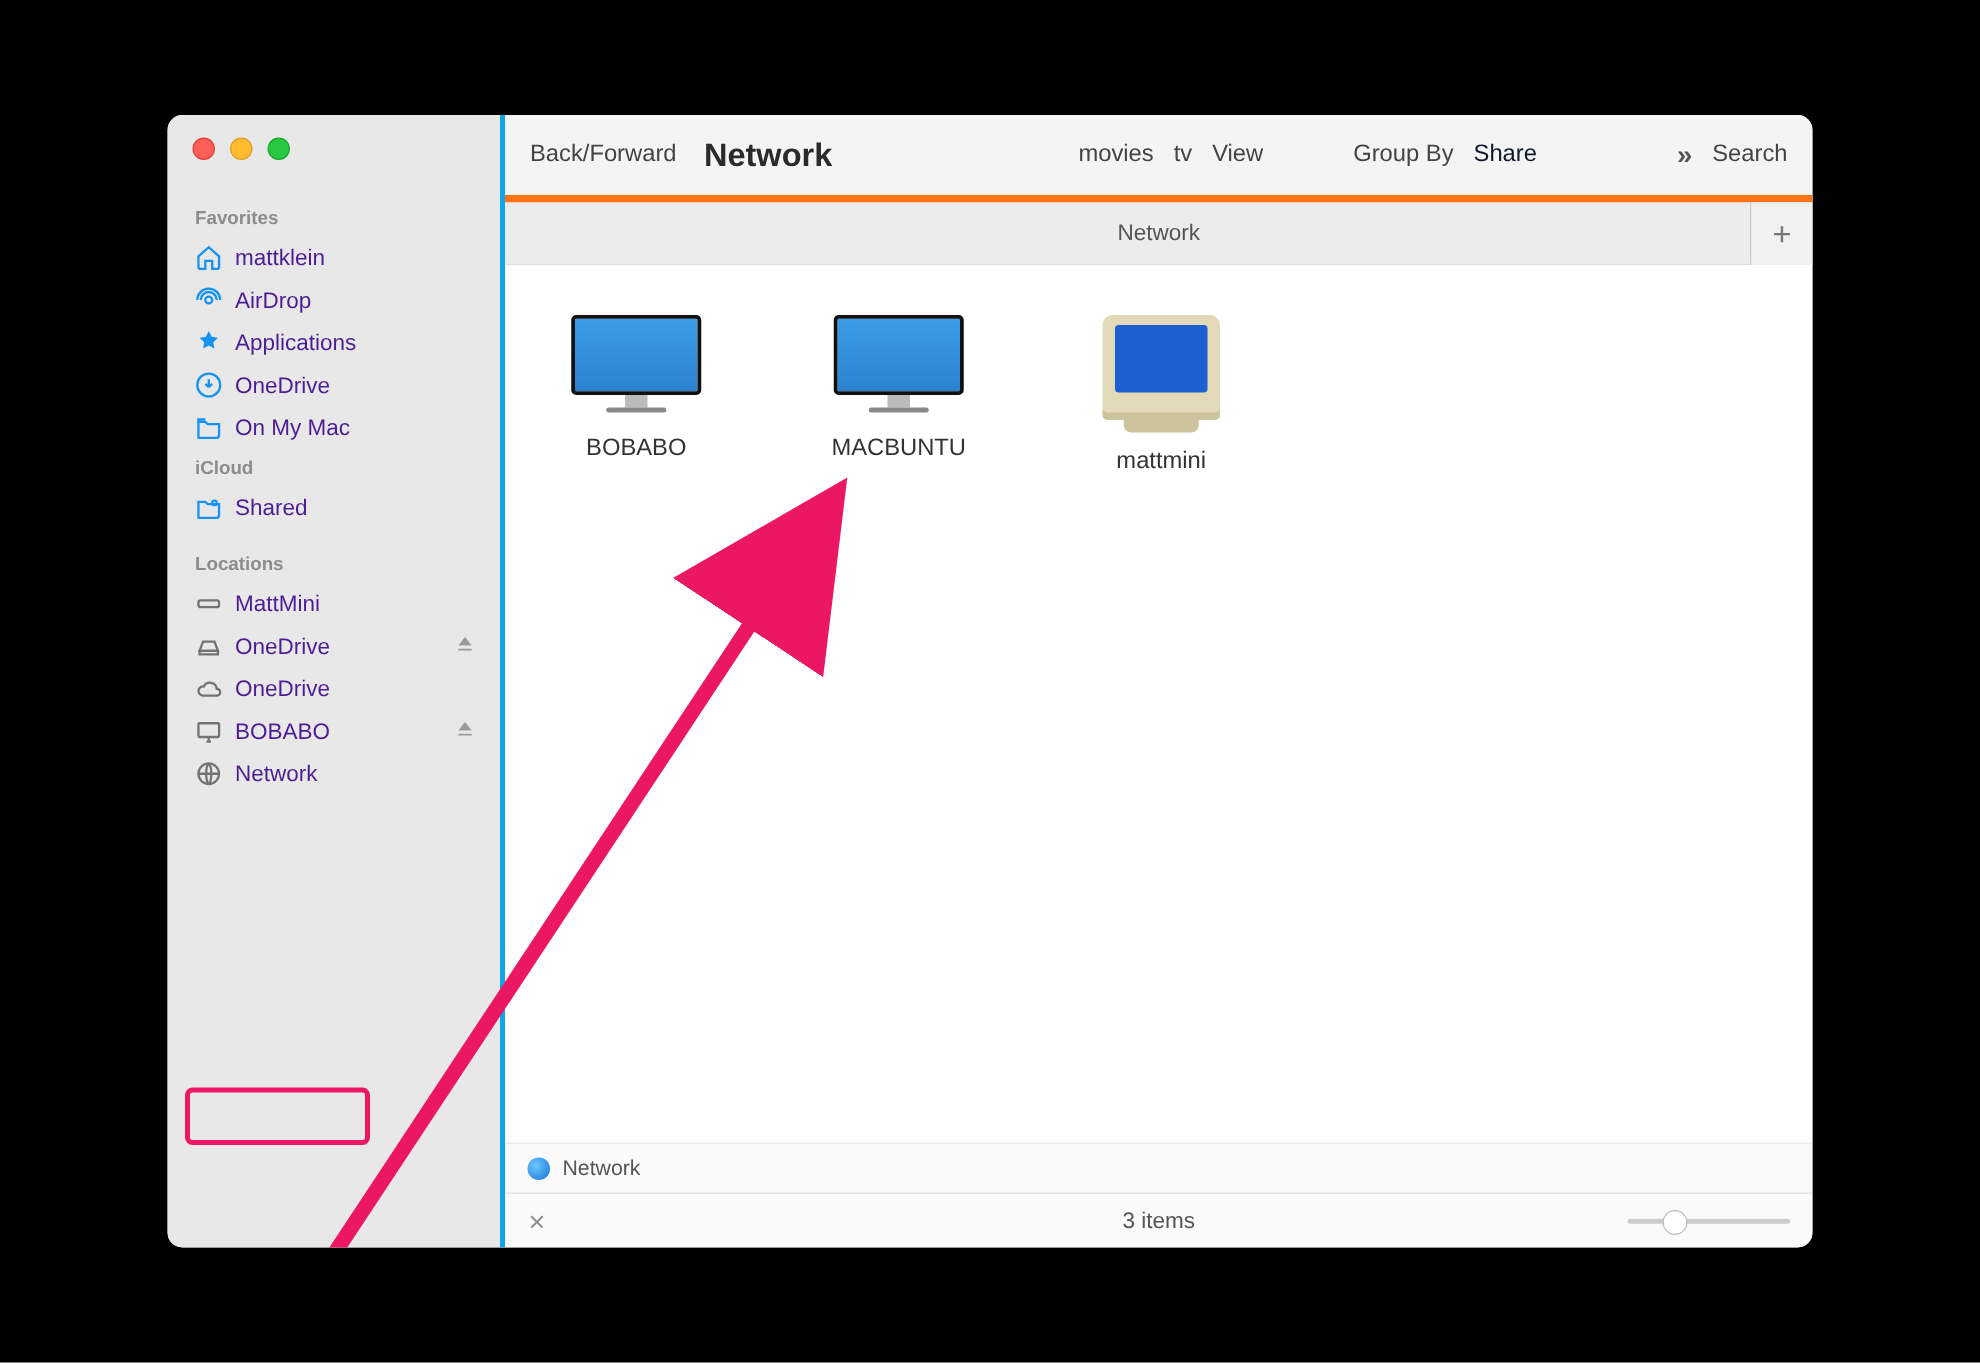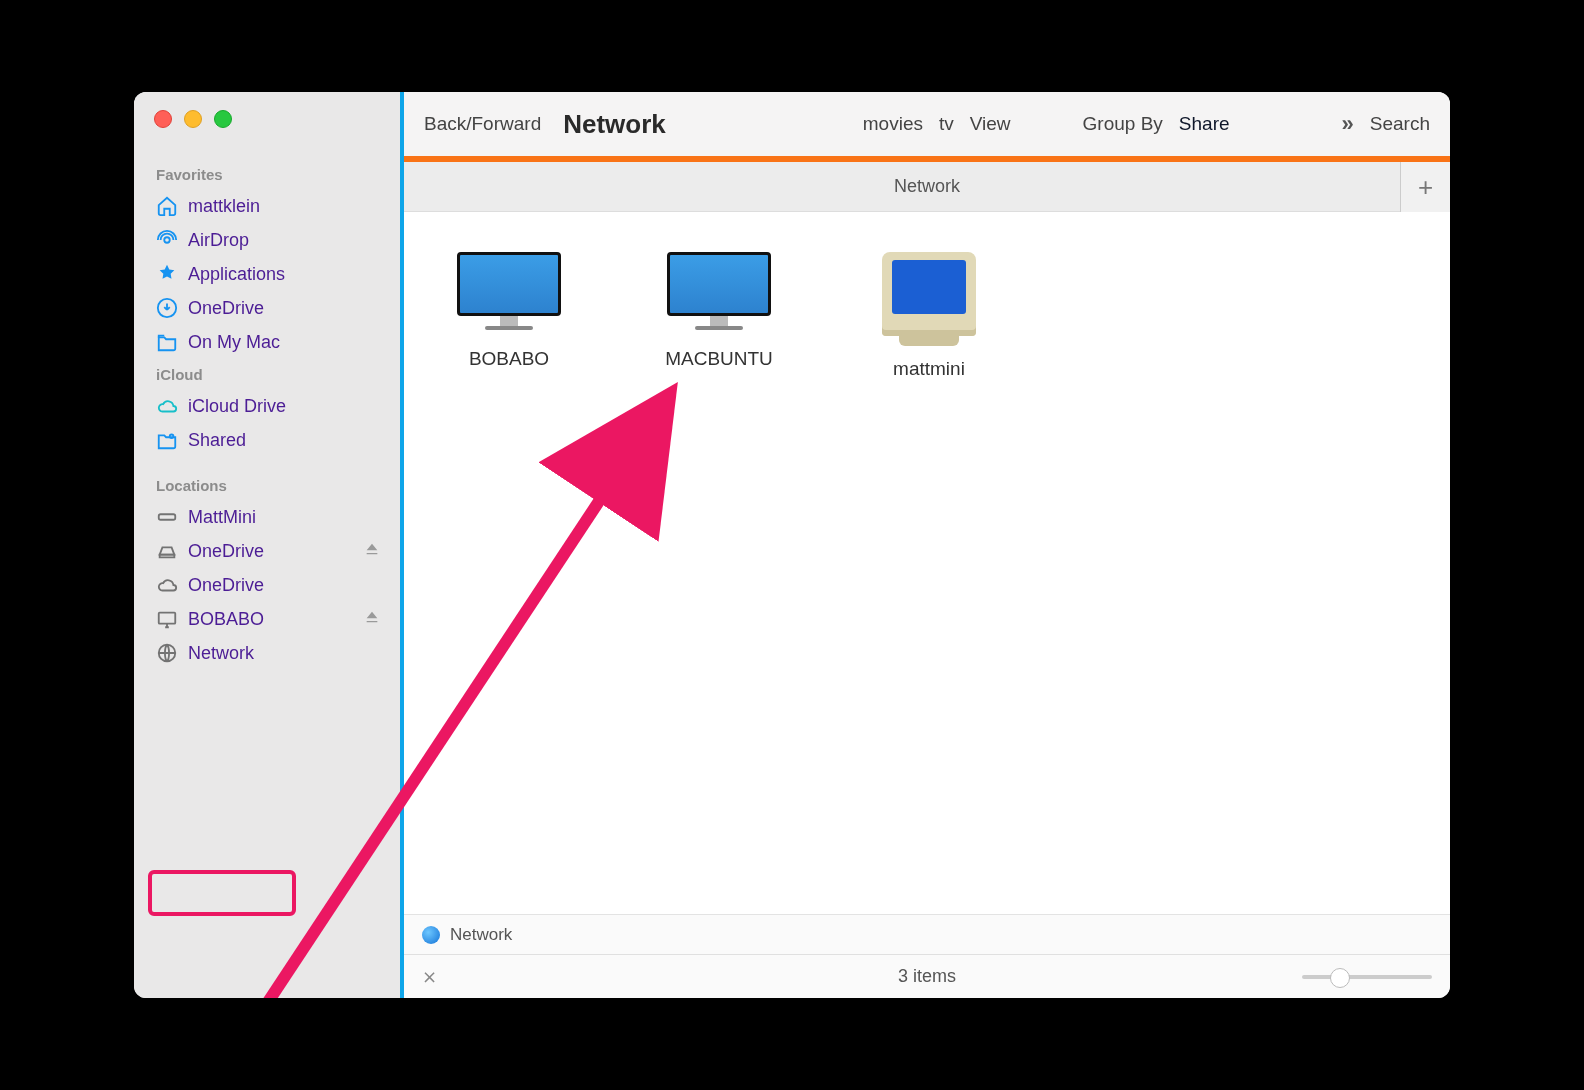--- a/index.html
+++ b/index.html
@@ -246,28 +246,20 @@
         <span class="ico blue">
             <svg viewBox="0 0 24 24" fill="none" stroke="currentColor" stroke-width="2">
               <path d="M3 7h6l2 2h10v10a2 2 0 0 1-2 2H3z"></path>
               <path d="M3 7V5h6"></path>
             </svg>
           </span>
         <span>On My Mac</span>
       </div>
 
       <div class="section-title" style="margin-top:7px">iCloud</div>
-      <div class="side-item">
-        <span class="ico" style="color:#18bfc9">
-            <svg viewBox="0 0 24 24" fill="none" stroke="currentColor" stroke-width="2">
-              <path d="M7 18a4 4 0 1 1 .7-7.95A6 6 0 0 1 19 12a3 3 0 0 1 0 6z"></path>
-            </svg>
-          </span>
-        <span>iCloud Drive</span>
-      </div>
       <div class="side-item">
         <span class="ico blue">
             <svg viewBox="0 0 24 24" fill="none" stroke="currentColor" stroke-width="2">
               <path d="M3 7h6l2 2h10v10a2 2 0 0 1-2 2H3z"></path>
               <circle cx="17" cy="8" r="2"></circle>
             </svg>
           </span>
         <span>Shared</span>
       </div>
 

